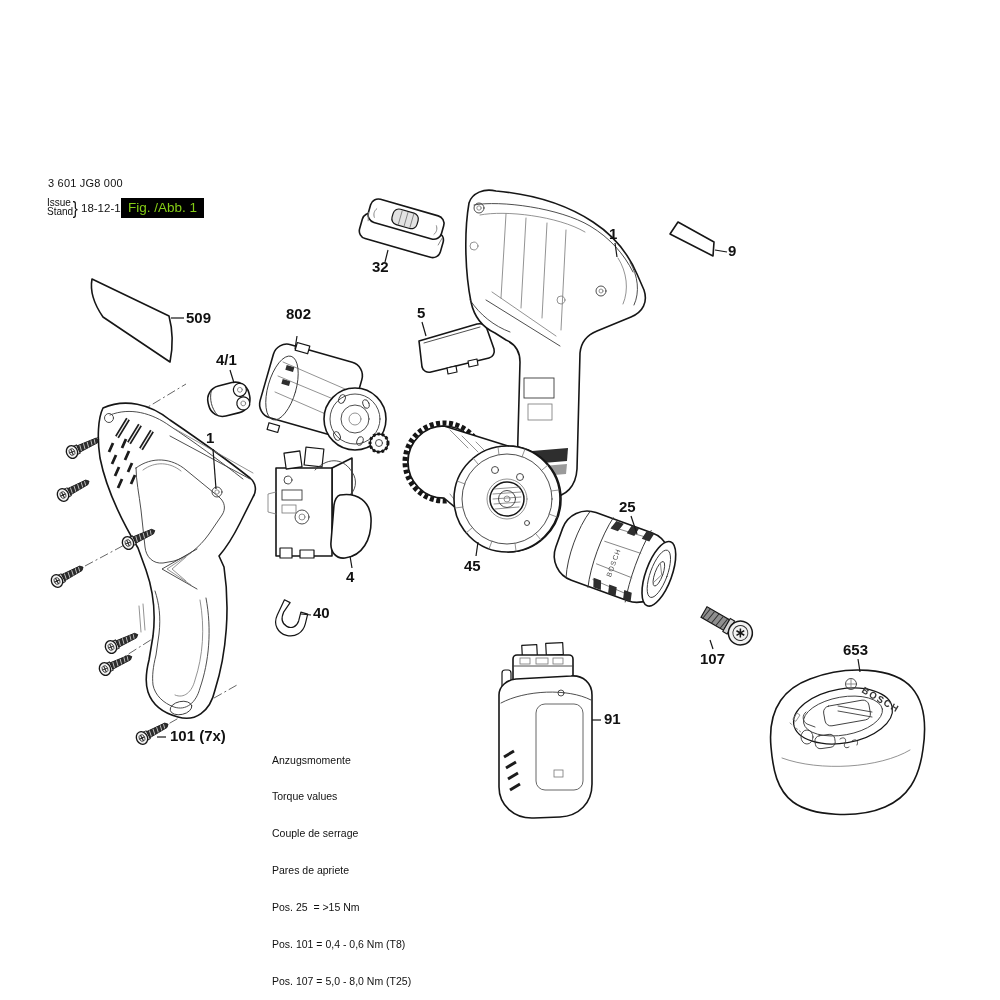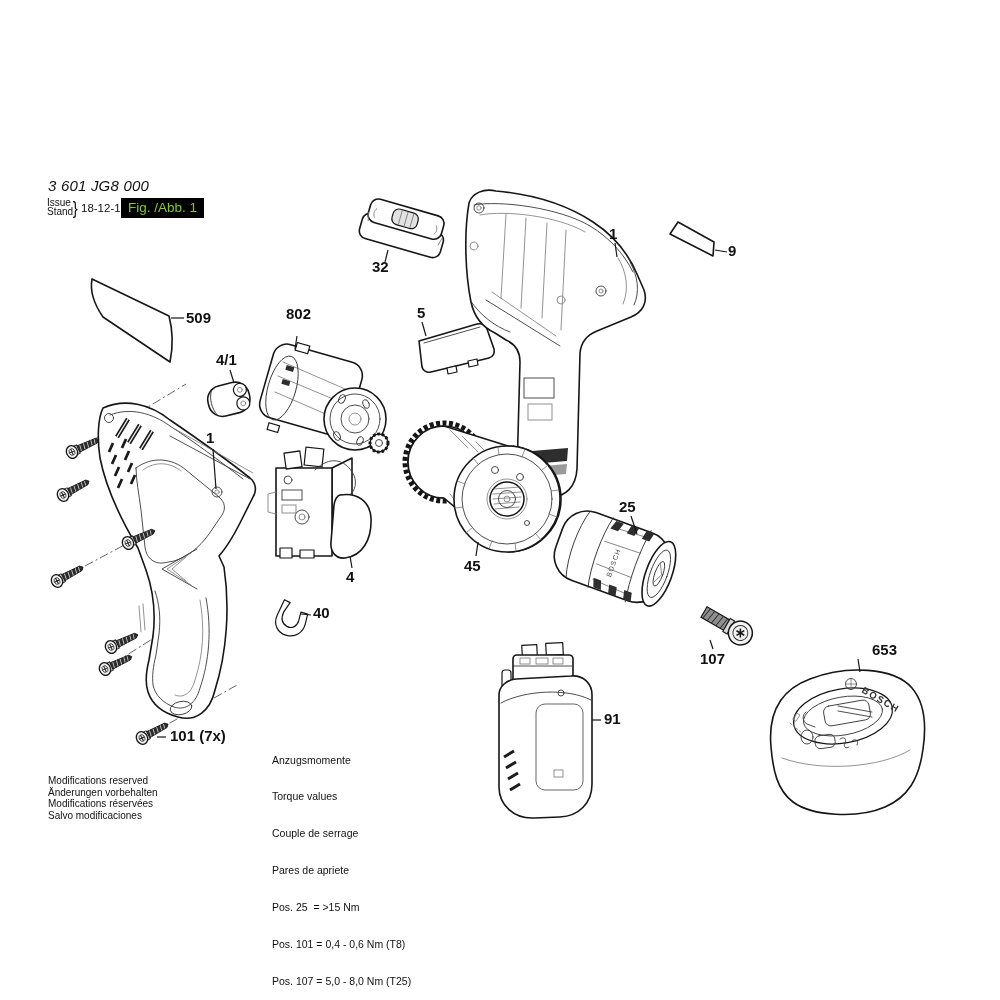--- a/index.html
+++ b/index.html
@@ -11,21 +11,21 @@
   .o{fill:#ffffff;stroke:#161616;stroke-width:1.6;stroke-linejoin:round;stroke-linecap:round;}
   .o2{fill:#ffffff;stroke:#161616;stroke-width:1.2;stroke-linejoin:round;}
   .i{fill:none;stroke:#3a3a3a;stroke-width:0.9;stroke-linecap:round;}
   .i2{fill:none;stroke:#777777;stroke-width:0.8;stroke-linecap:round;}
   .lead{stroke:#161616;stroke-width:1.2;fill:none;}
   .dash{stroke:#555;stroke-width:0.9;fill:none;stroke-dasharray:9 3 2 3;}
   .dk{fill:#2e2e2e;stroke:none;}
   .gy{fill:#9a9a9a;stroke:none;}
 
   .callout{position:absolute;font-size:15px;font-weight:bold;white-space:nowrap;}
-  .hdr-num{position:absolute;left:48px;top:177px;font-size:15px;letter-spacing:.2px;font-style:italic;}
+  .hdr-num{position:absolute;left:48px;top:177px;font-size:11px;letter-spacing:.2px;}
   .hdr-issue{position:absolute;left:47px;top:199px;font-size:10px;line-height:8.5px;}
   .hdr-brace{position:absolute;left:72px;top:197px;font-size:19px;font-weight:400;transform:scaleX(.8);}
   .hdr-date{position:absolute;left:81px;top:202px;font-size:11.5px;}
   .figbox{position:absolute;left:121px;top:198px;background:#000;color:#84cc16;
           font-size:13.5px;padding:2px 7px 3px 7px;}
   .footer{position:absolute;left:48px;top:775px;font-size:10px;line-height:11.5px;}
   .torque{position:absolute;left:272px;top:729px;font-size:10.5px;line-height:12.3px;white-space:pre;}
 </style>
 </head>
 <body>
@@ -316,34 +316,28 @@
 <div class="callout" style="left:206px;top:429px">1</div>
 <div class="callout" style="left:372px;top:258px">32</div>
 <div class="callout" style="left:417px;top:304px">5</div>
 <div class="callout" style="left:609px;top:225px">1</div>
 <div class="callout" style="left:728px;top:242px">9</div>
 <div class="callout" style="left:619px;top:498px">25</div>
 <div class="callout" style="left:464px;top:557px">45</div>
 <div class="callout" style="left:346px;top:568px">4</div>
 <div class="callout" style="left:313px;top:604px">40</div>
 <div class="callout" style="left:700px;top:650px">107</div>
-<div class="callout" style="left:872px;top:641px">653</div>
+<div class="callout" style="left:843px;top:641px">653</div>
 <div class="callout" style="left:604px;top:710px">91</div>
 <div class="callout" style="left:170px;top:727px">101 (7x)</div>
 
 <div class="torque">
   <div>Anzugsmomente</div>
   <div>Torque values</div>
   <div>Couple de serrage</div>
   <div>Pares de apriete</div>
   <div>Pos. 25  = &gt;15 Nm</div>
   <div>Pos. 101 = 0,4 - 0,6 Nm (T8)</div>
   <div>Pos. 107 = 5,0 - 8,0 Nm (T25)</div>
 </div>
 
-<div class="footer">
-  <div>Modifications reserved</div>
-  <div>Änderungen vorbehalten</div>
-  <div>Modifications réservées</div>
-  <div>Salvo modificaciones</div>
+
 </div>
 
-</div>
-
 </body></html>

